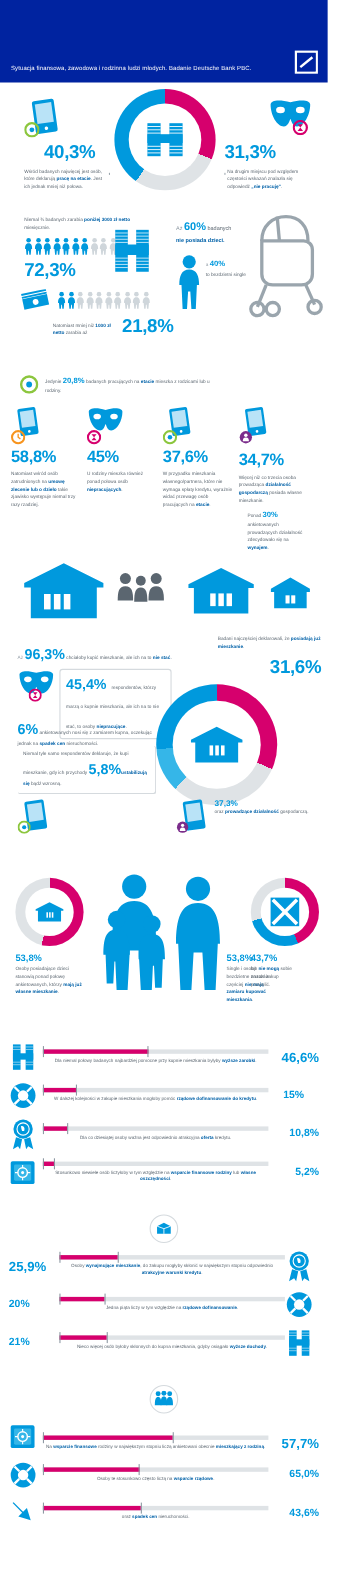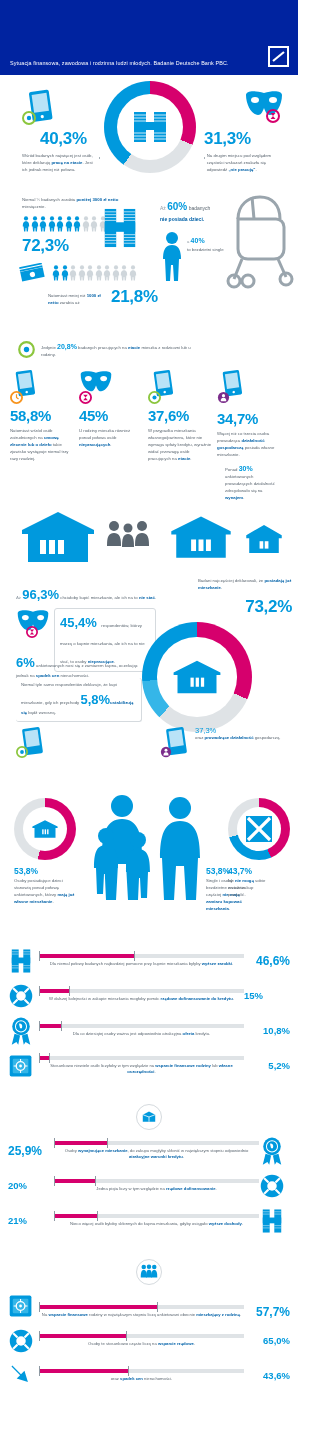--- a/index.html
+++ b/index.html
@@ -502,21 +502,21 @@
             <rect x="46" y="30" width="5" height="14" fill="#ffffff"></rect>
           </svg>
         </div>
       </div>
     </div>
 
     <div style="position:absolute;right:6px;top:4px;width:94px;text-align:left;">
       <div class="cap">
         <span>Badani najczęściej deklarowali, że </span><b>posiadają już mieszkanie</b><span>.</span>
       </div>
-      <div class="pct-big" style="text-align:right;margin-top:5px;">73,2%</div>
+      <div class="pct-big" style="text-align:right;margin-top:5px;">31,6%</div>
     </div>
 
     <div style="position:absolute;left:16px;top:78px;width:130px;">
       <div class="cap">
         <span class="pct-mid">6%</span>
         <span>ankietowanych nosi się z zamiarem kupna, oczekując jednak na </span><b>spadek cen</b><span> nieruchomości.</span>
       </div>
     </div>
 
     <div class="bubble" style="position:absolute;left:16px;top:104px;width:126px;border-left:none;border-top:none;">
@@ -548,21 +548,21 @@
             <rect x="11.5" y="5" width="15" height="18" fill="#b9e3f7"></rect>
           </g>
         </svg>
         <svg width="12" height="12" viewBox="0 0 14 14" style="position:absolute;left:0;top:20px;">
           <circle cx="7" cy="7" r="6" fill="#7b2d8b"></circle>
           <circle cx="7" cy="5" r="1.7" fill="#ffffff"></circle>
           <path d="M7 7.3 C4.6 7.3 4 9 4 11 L10 11 C10 9 9.4 7.3 7 7.3 Z" fill="#ffffff"></path>
         </svg>
       </div>
       <div style="width:86px;">
-        <div style="font-size:7.5px;font-weight:normal;color:#0099dd;">37,3%</div>
+        <div style="font-size:7.5px;font-weight:bold;color:#0099dd;">37,3%</div>
         <div class="cap">
           <span>oraz </span><b>prowadzące działalność</b><span> gospodarczą.</span>
         </div>
       </div>
     </div>
   </div>
 
   <div class="sec" style="height:140px;">
 
     <div style="position:absolute;left:14px;top:4px;">
@@ -664,21 +664,21 @@
             </svg>
           </div>
           <div style="flex:1;">
             <div class="bartrack">
               <div class="barfill" style="width:15%;"></div>
               <div class="tick" style="left:0;"></div>
               <div class="tick" style="left:calc(15% - 0.3px);"></div>
             </div>
             <div class="barcap"><span>W dalszej kolejności w zakupie mieszkania mogłoby pomóc </span><b>rządowe dofinansowanie do kredytu</b><span>.</span></div>
           </div>
-          <div style="width:46px;font-size:9.5px;font-weight:bold;color:#0099dd;text-align:left;">15%</div>
+          <div style="width:46px;font-size:9.5px;font-weight:bold;color:#0099dd;text-align:center;">15%</div>
         </div>
         <div class="barrow" style="margin-bottom:9px;">
           <div class="icon-sq" style="display:flex;align-items:center;justify-content:center;margin-right:5px;">
             <svg width="24" height="30" viewBox="0 0 26 32">
               <circle cx="13" cy="11" r="9.5" fill="#0099dd"></circle>
               <circle cx="13" cy="11" r="6" fill="none" stroke="#fff" stroke-width="1.1"></circle>
               <path d="M11 8 C14 8 15 10 14 13 L12 13 C11 10 11 9 11 8 Z" fill="#fff"></path>
               <path d="M6 19 L3 31 L8 28 L10 31 L12 21 Z" fill="#0099dd"></path>
               <path d="M20 19 L23 31 L18 28 L16 31 L14 21 Z" fill="#0099dd"></path>
             </svg>

